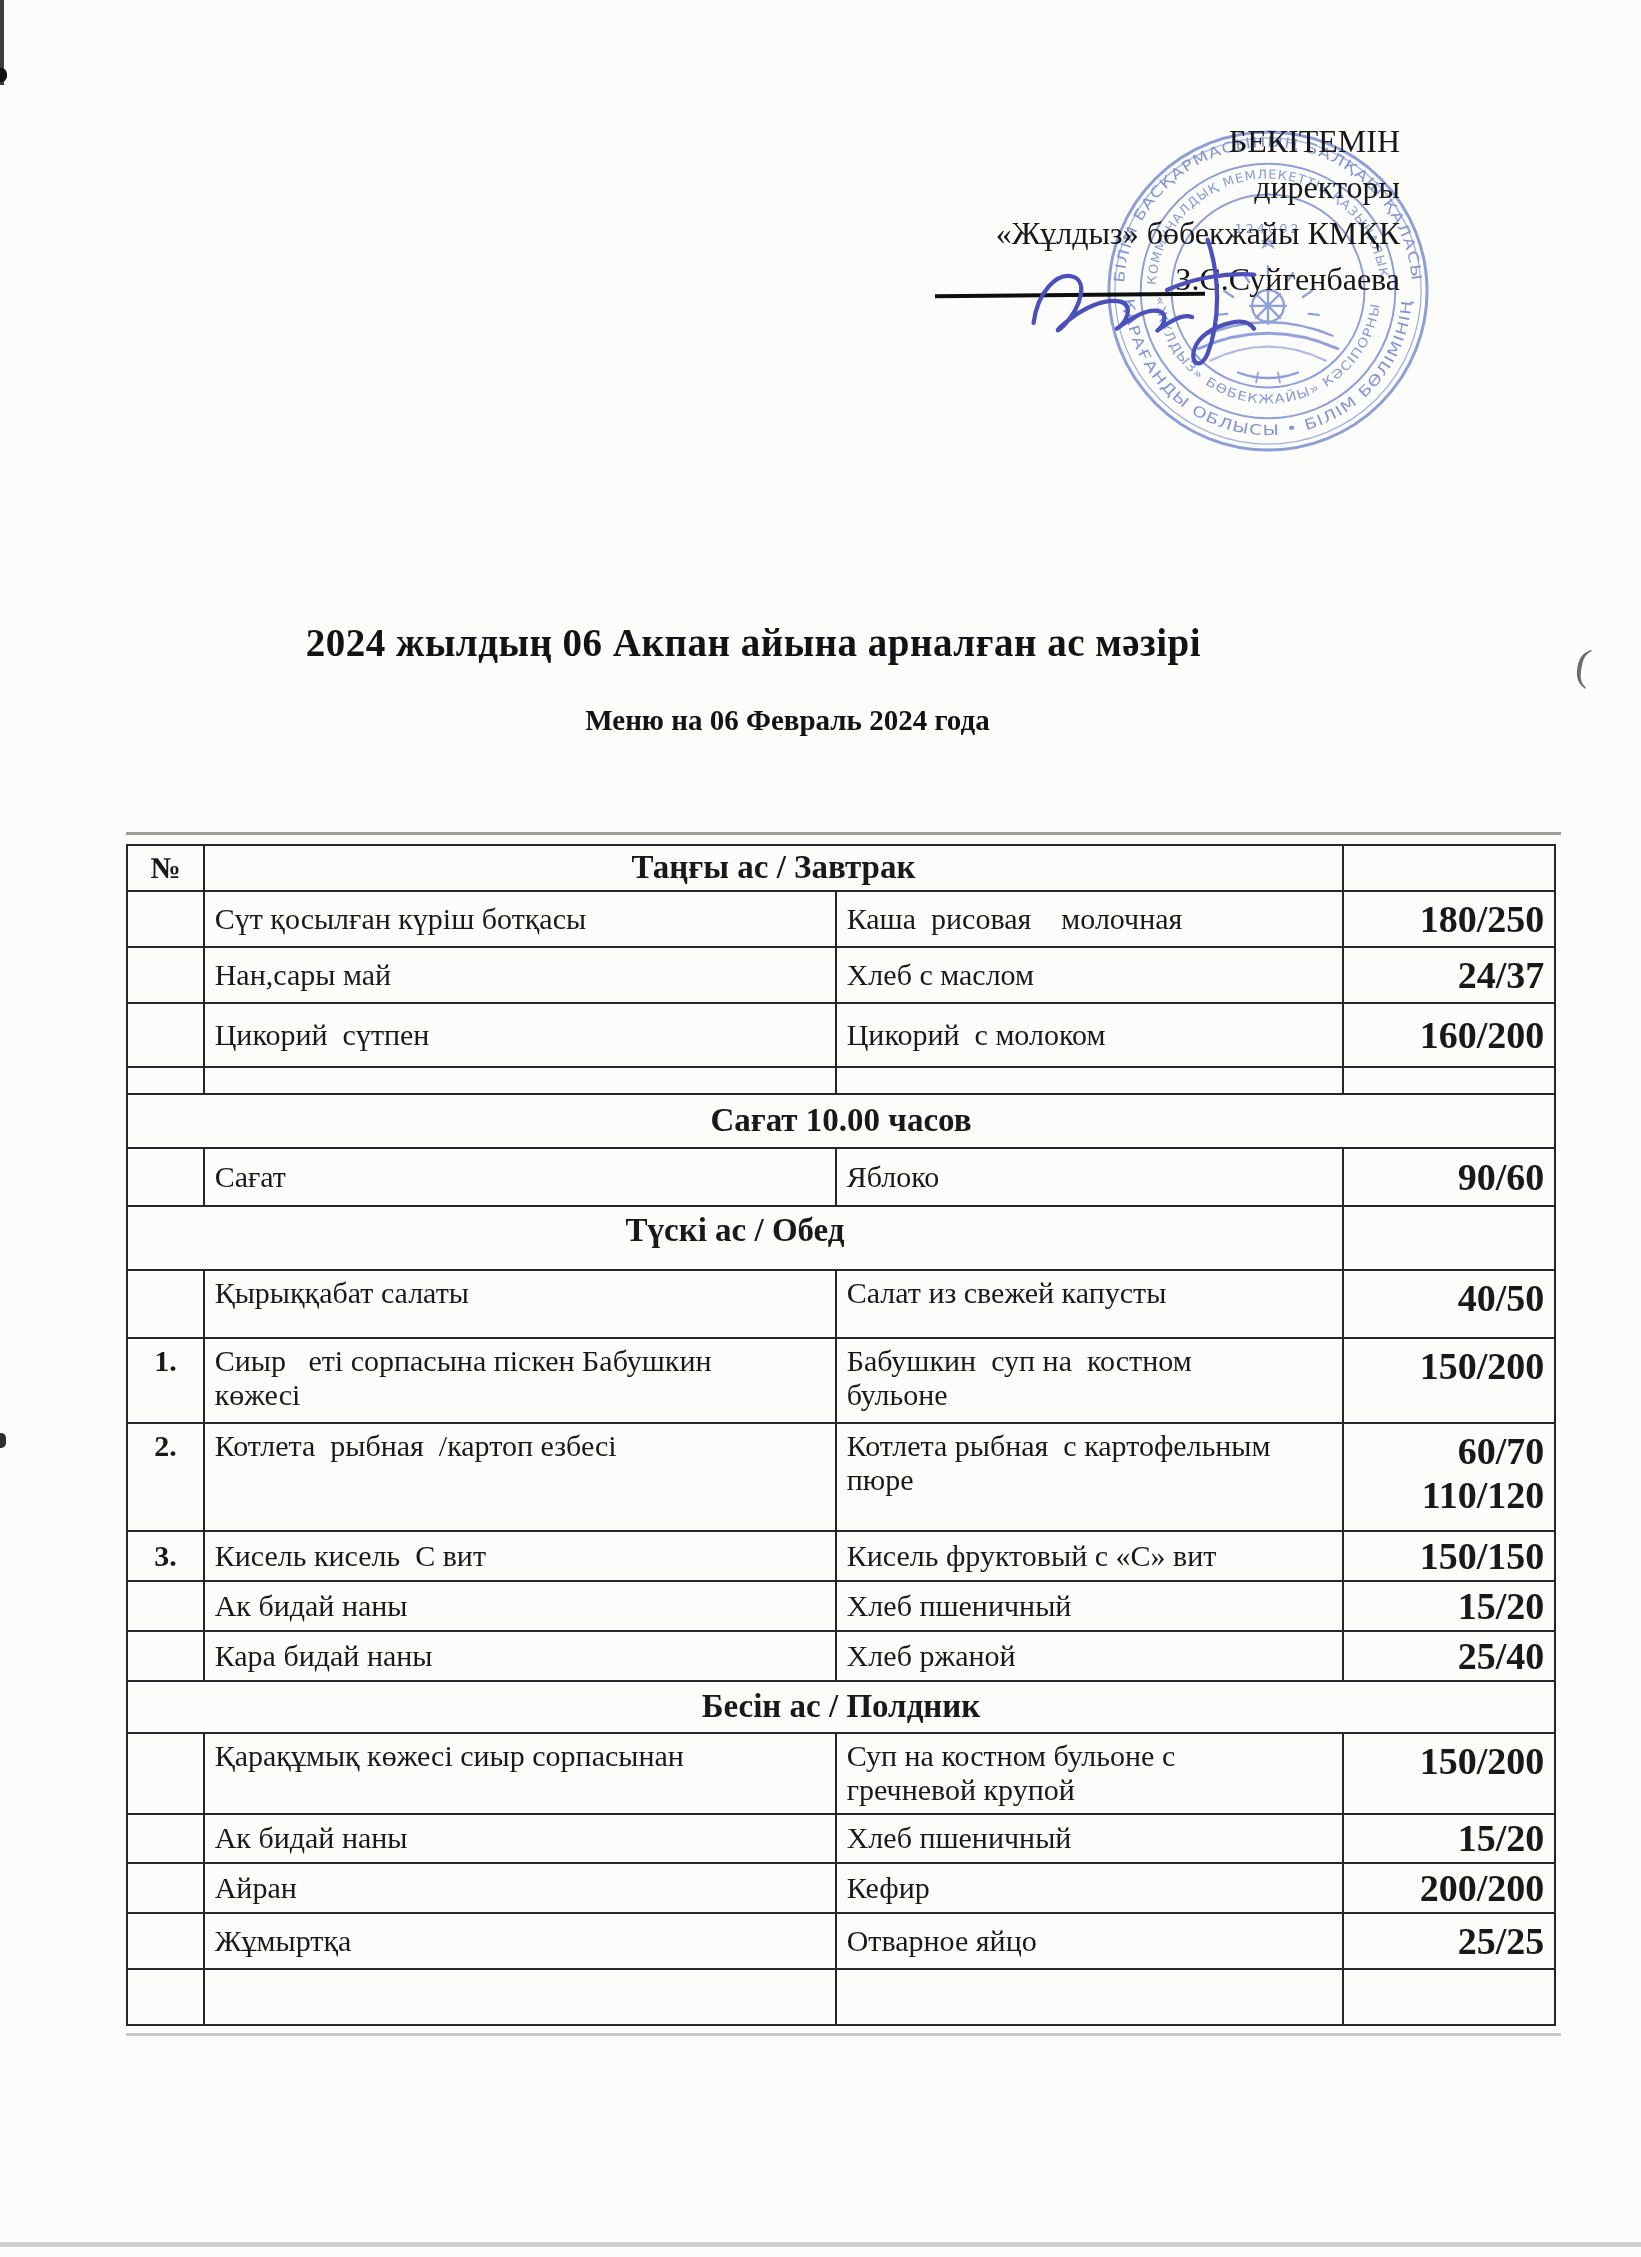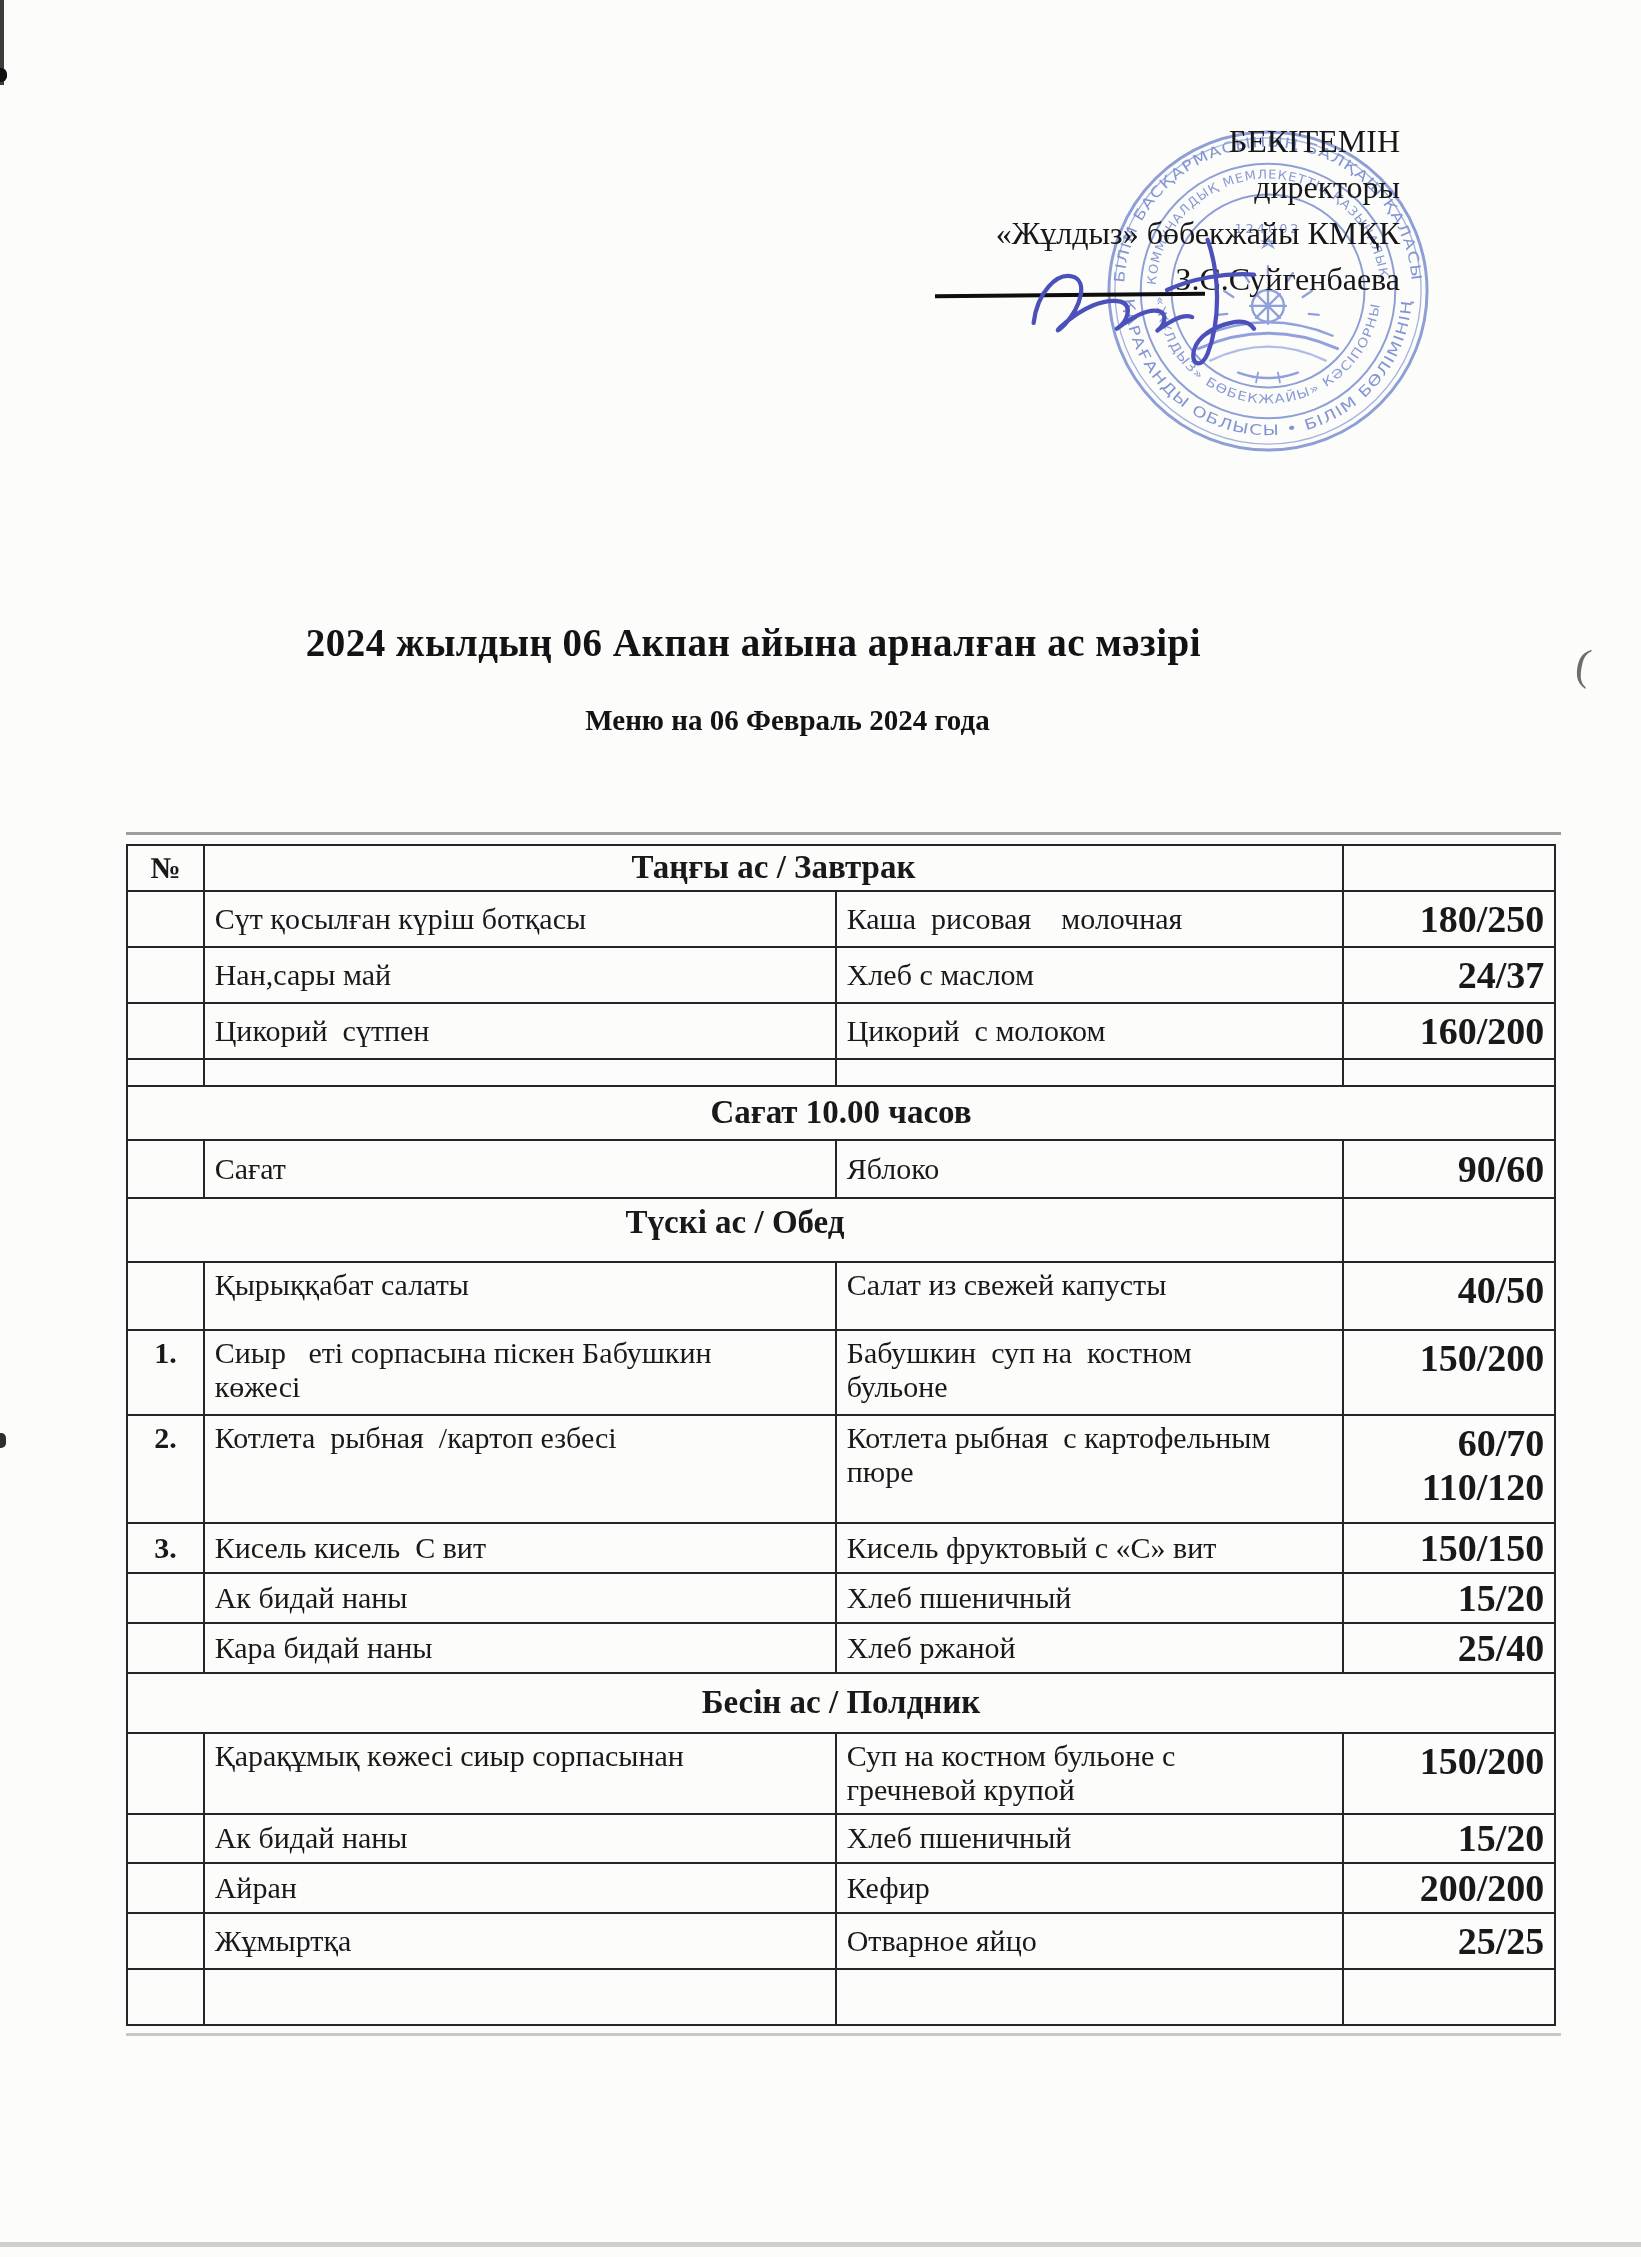--- a/index.html
+++ b/index.html
@@ -156,21 +156,21 @@
           <td class="c-kk">Сүт қосылған күріш ботқасы</td>
           <td class="c-ru">Каша  рисовая    молочная</td>
           <td class="c-portion">180/250</td>
         </tr>
         <tr style="height:56px">
           <td class="c-no"></td>
           <td class="c-kk">Нан,сары май</td>
           <td class="c-ru">Хлеб с маслом</td>
           <td class="c-portion">24/37</td>
         </tr>
-        <tr style="height:56px">
+        <tr style="height:64px">
           <td class="c-no"></td>
           <td class="c-kk">Цикорий  сүтпен</td>
           <td class="c-ru">Цикорий  с молоком</td>
           <td class="c-portion">160/200</td>
         </tr>
         <tr style="height:27px">
           <td class="c-no"></td>
             <td class="c-kk"></td>
           <td class="c-ru"></td>
             <td class="c-portion"></td>
@@ -221,21 +221,21 @@
           <td class="c-kk">Ак бидай наны</td>
           <td class="c-ru">Хлеб пшеничный</td>
           <td class="c-portion">15/20</td>
         </tr>
         <tr style="height:50px">
           <td class="c-no"></td>
           <td class="c-kk">Кара бидай наны</td>
           <td class="c-ru">Хлеб ржаной</td>
           <td class="c-portion">25/40</td>
         </tr>
-        <tr style="height:60px">
+        <tr style="height:52px">
           <td class="c-sec" colspan="4">Бесін ас / Полдник</td>
         </tr>
         <tr style="height:81px" class="va-top">
           <td class="c-no"></td>
           <td class="c-kk">Қарақұмық көжесі сиыр сорпасынан</td>
           <td class="c-ru">Суп на костном бульоне с
 гречневой крупой</td>
           <td class="c-portion">150/200</td>
         </tr>
         <tr style="height:48px">

